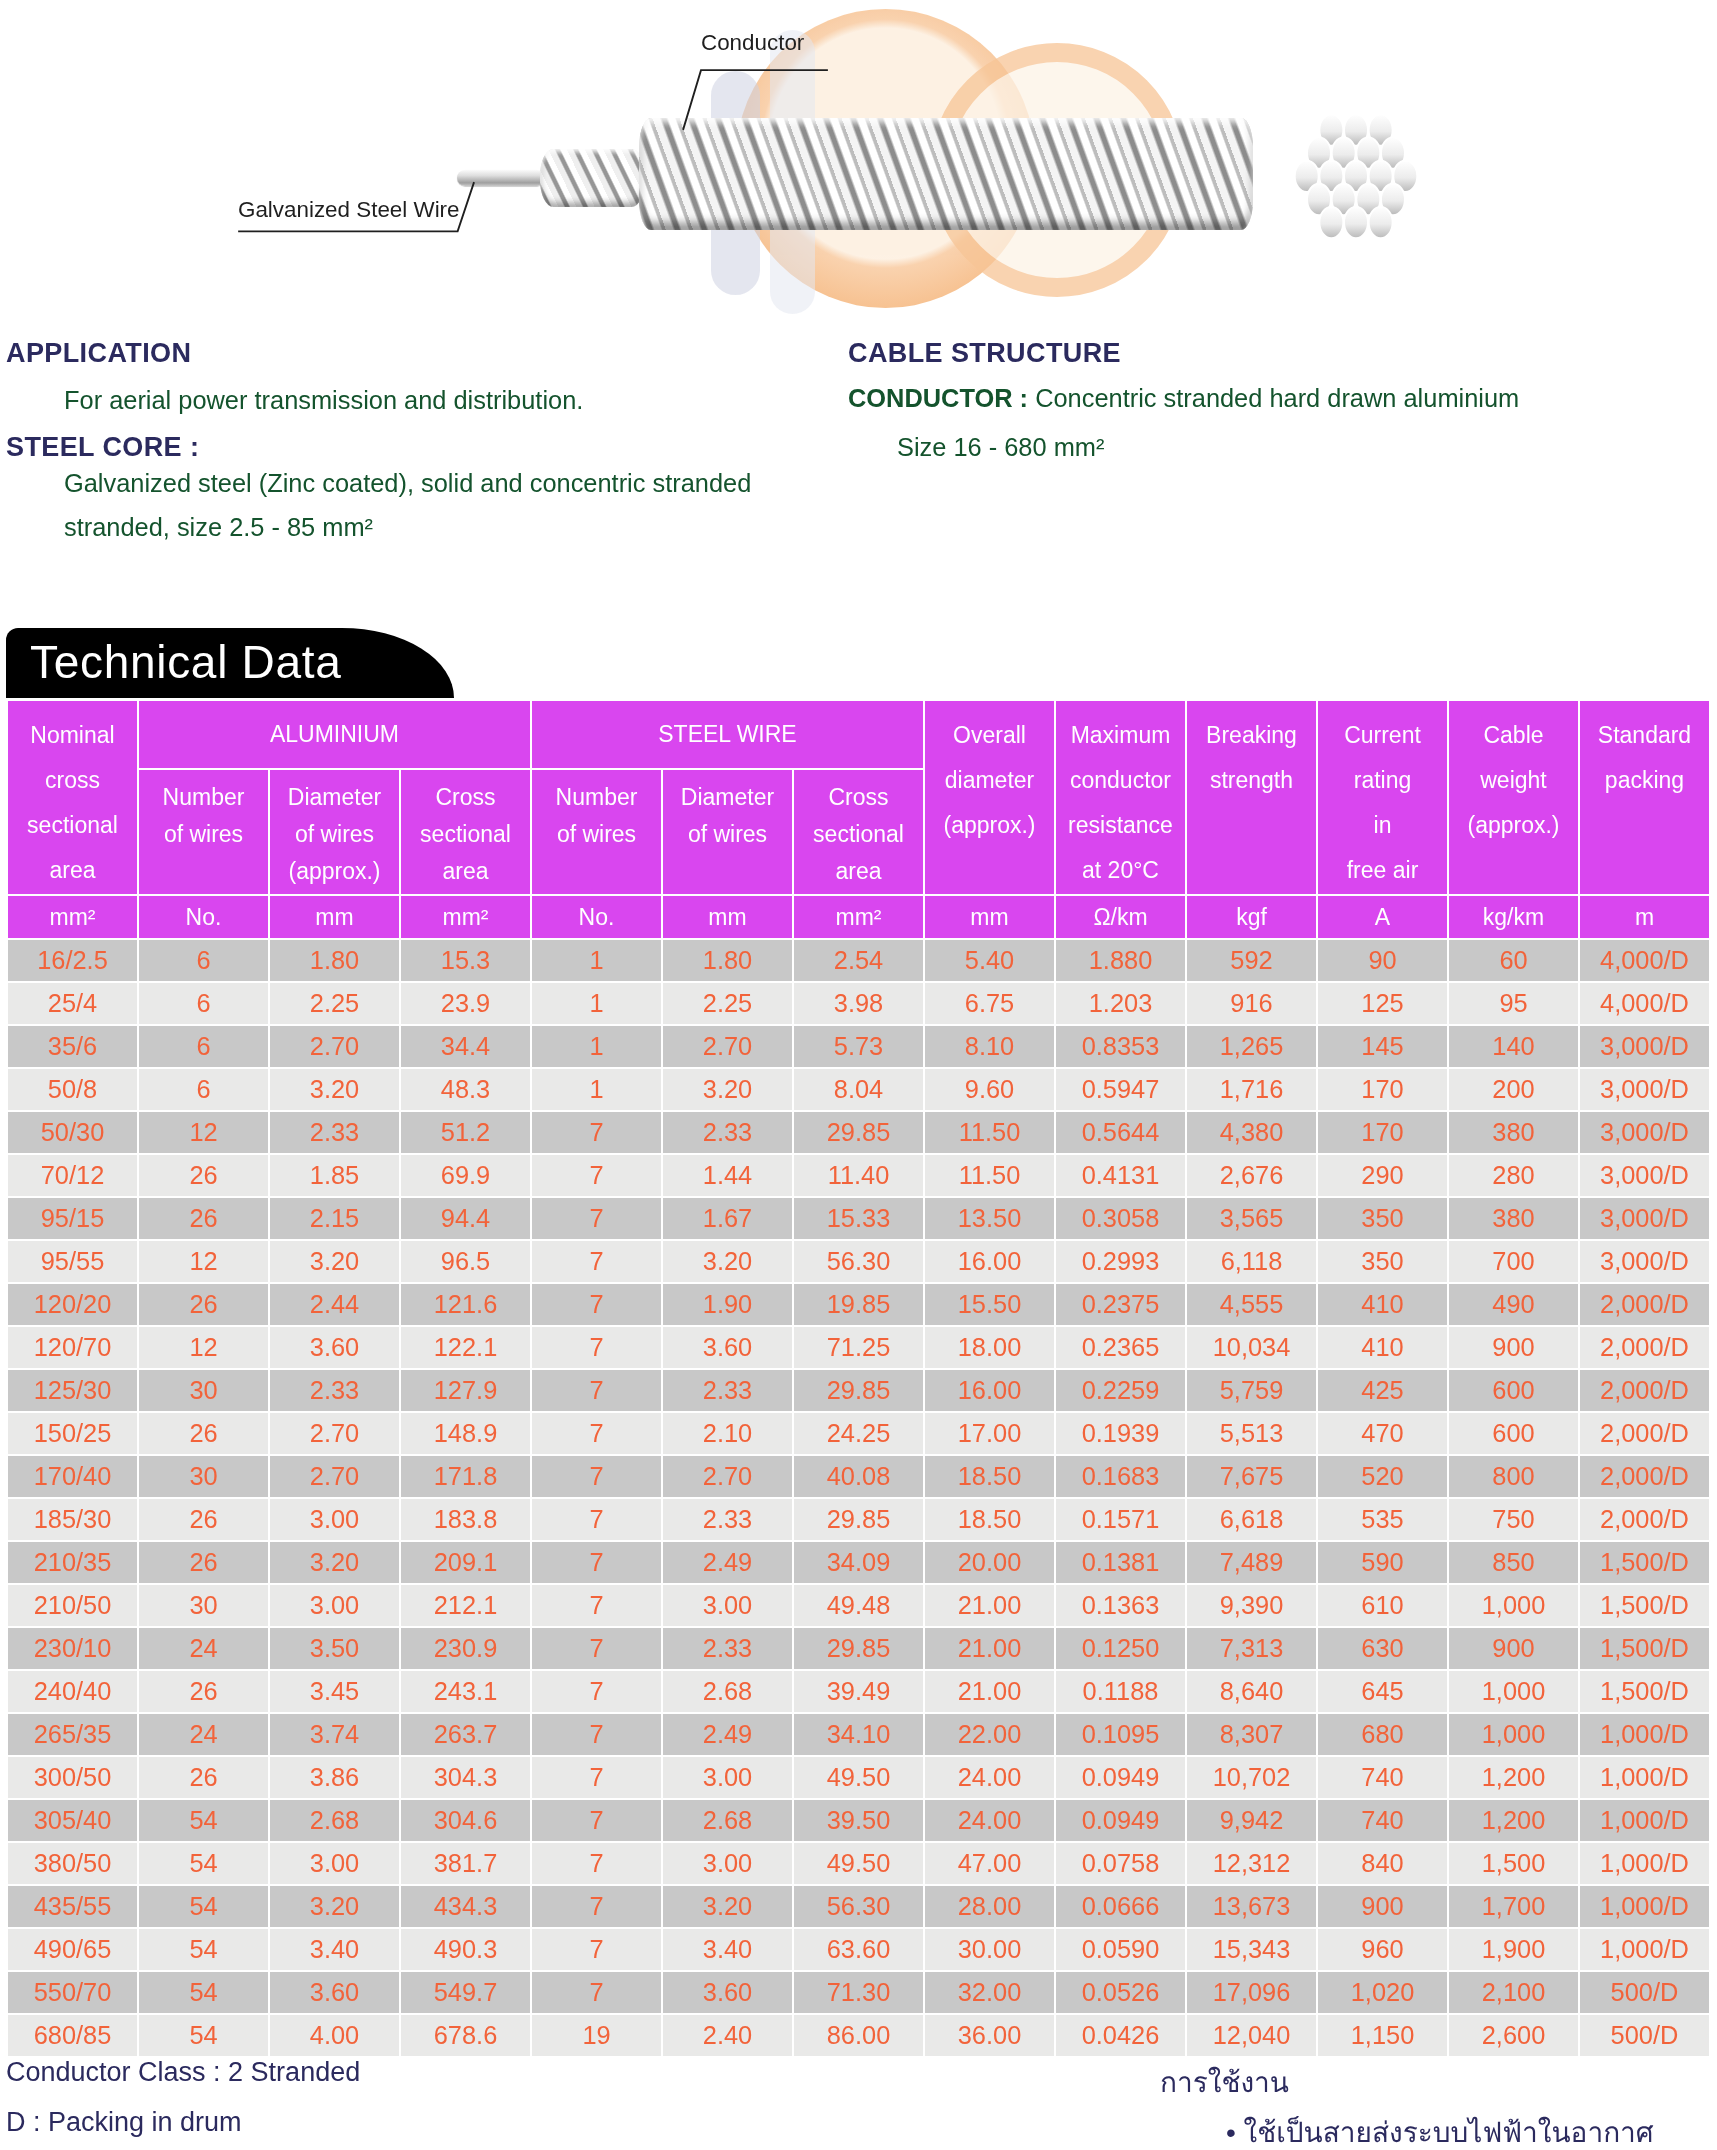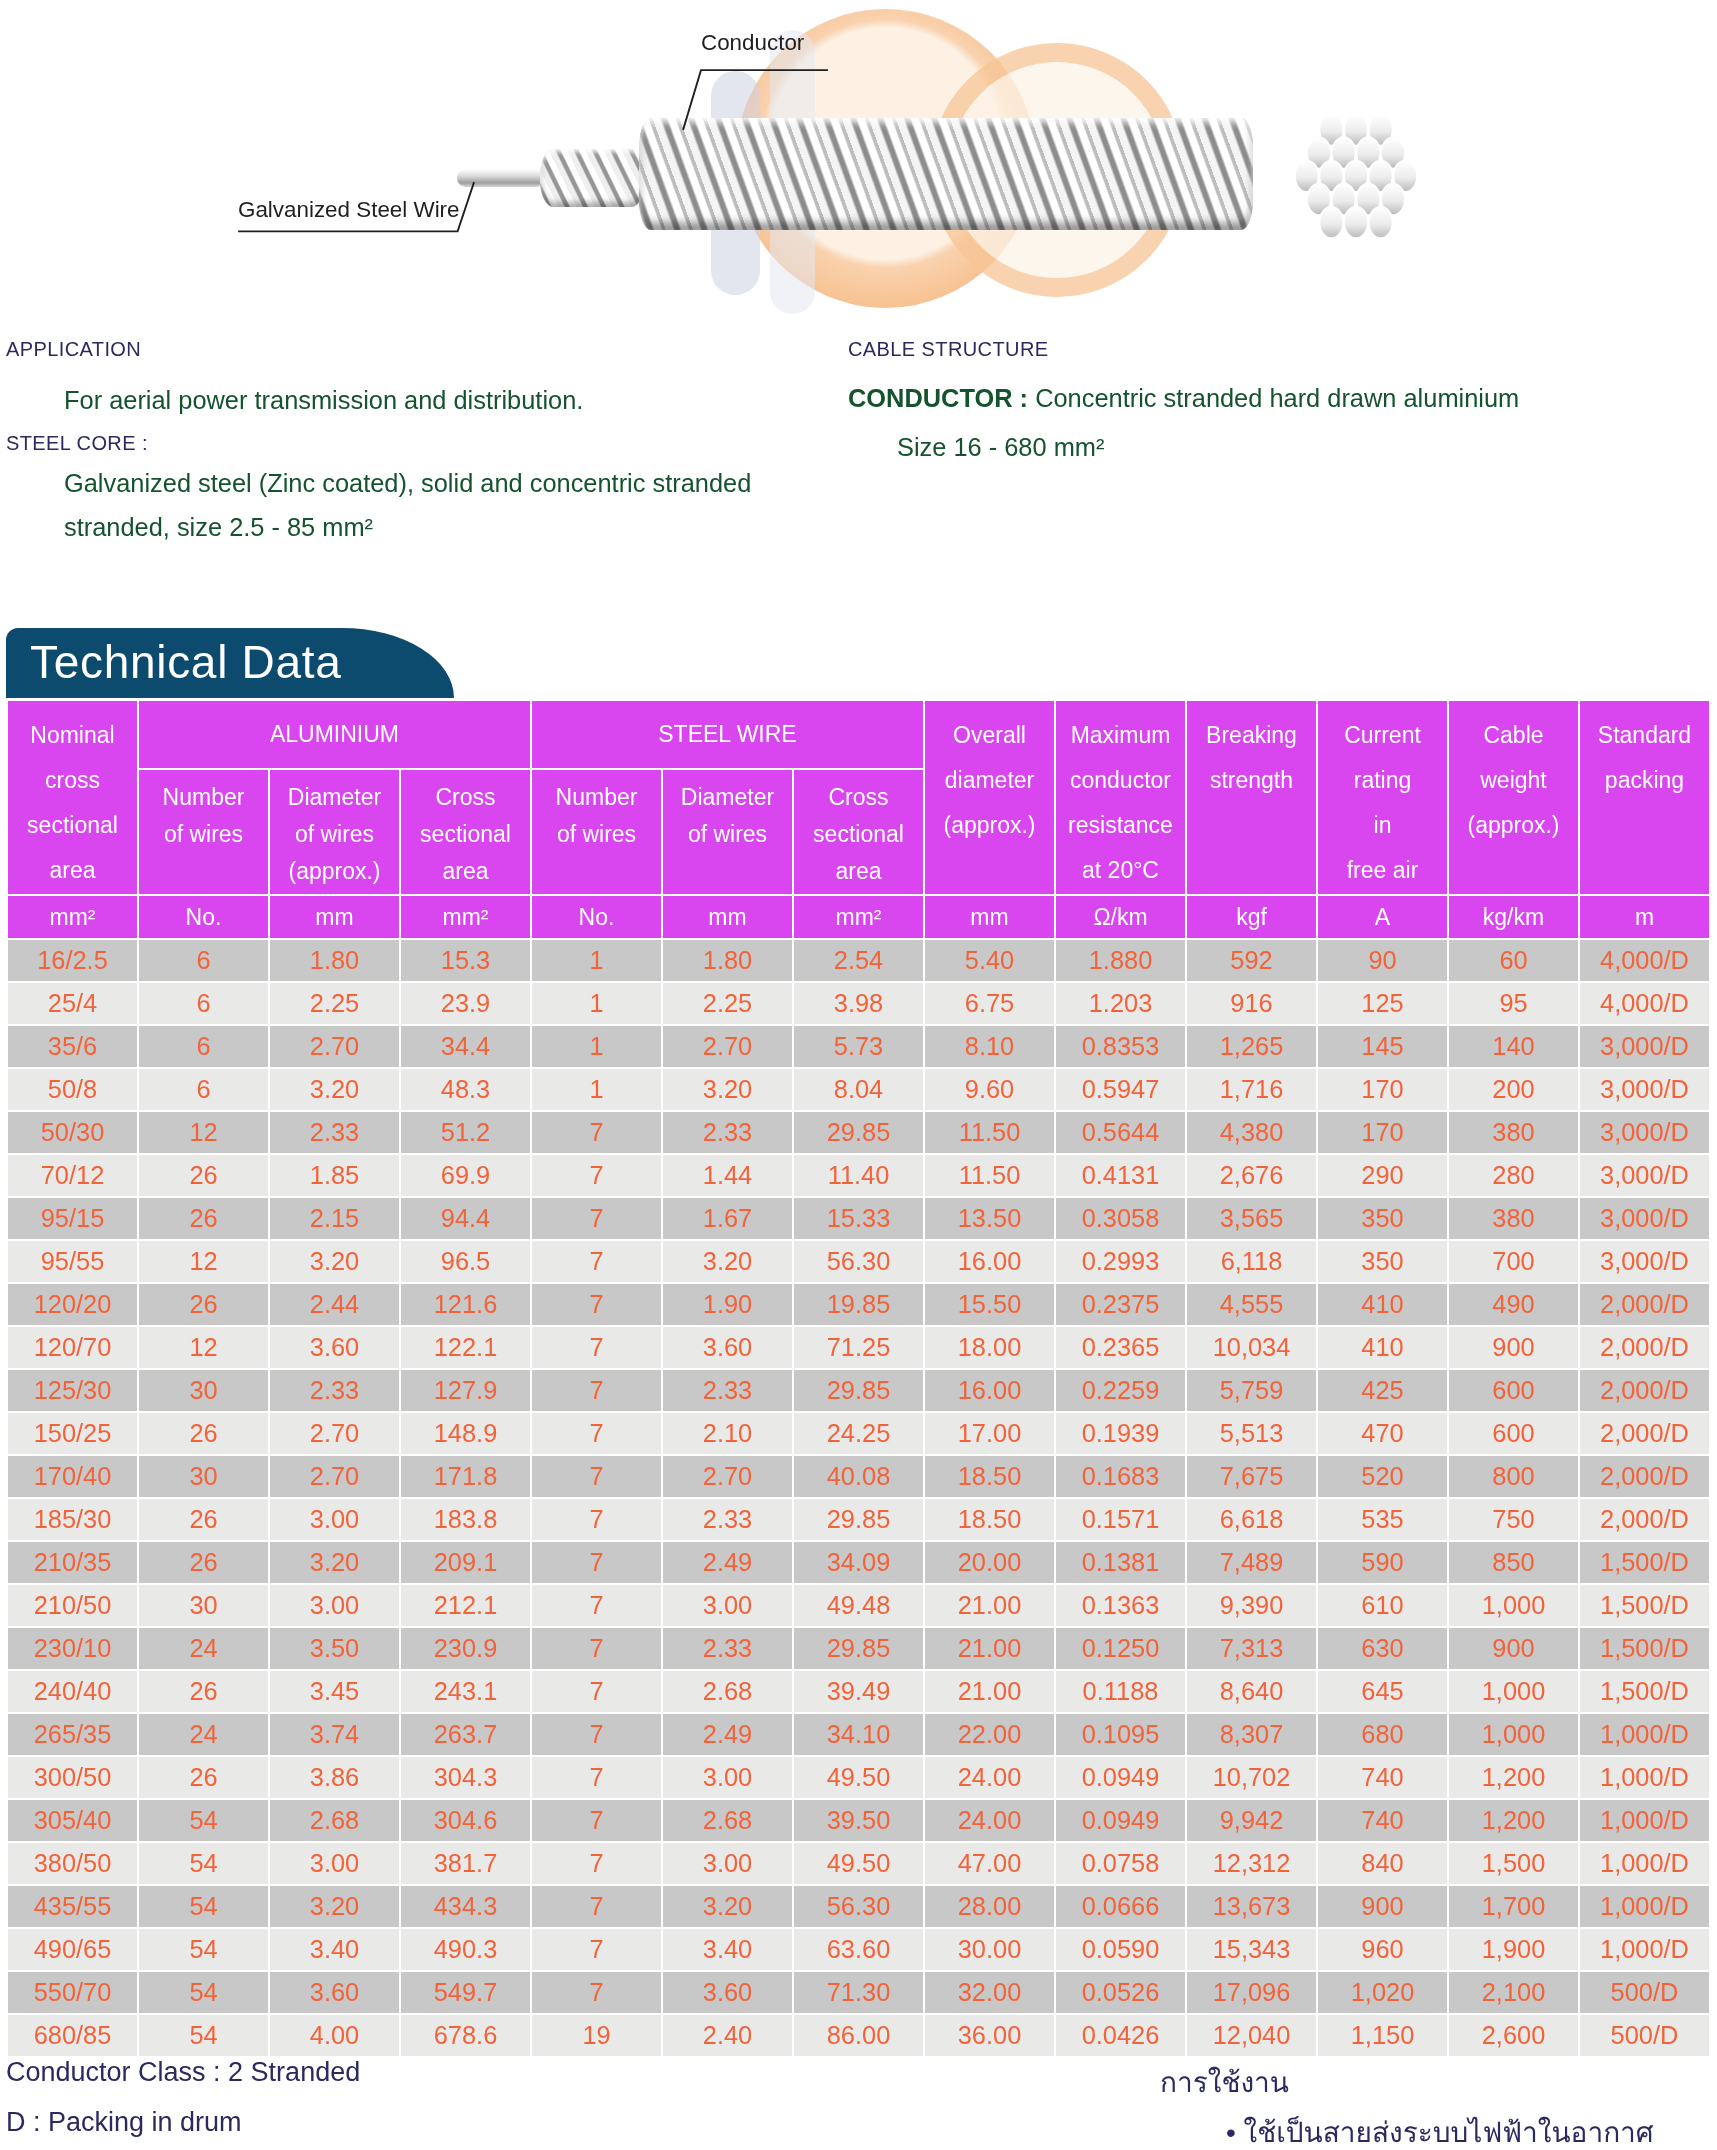--- a/index.html
+++ b/index.html
@@ -43,35 +43,35 @@
     left:639px;top:118px;width:614px;height:112px;border-radius:12px/30px;
     background:repeating-linear-gradient(70deg,#f4f4f4 0 6.7px,#8d8d8d 9px 12.7px,#ffffff 15px 21px,#bdbdbd 22.4px 25.4px);
     box-shadow:inset 0 4.5px 7.5px rgba(255,255,255,.9), inset 0 -7.5px 9px rgba(0,0,0,.4);
   }
   .leader-svg{position:absolute;left:0;top:0;z-index:3;}
   .illus-label{position:absolute;z-index:4;color:#1f1f1f;font-size:22.4px;}
   .label-conductor{left:701px;top:30px;}
   .label-steelwire{left:238px;top:197px;}
   .cross-section{position:absolute;left:1294px;top:111px;z-index:2;}
   
-  .sec-title{position:absolute;font-size:20px;font-weight:normal;color:#2b2a5e;letter-spacing:0.4px;}
+  .sec-title{position:absolute;font-size:27px;font-weight:bold;color:#2b2a5e;letter-spacing:0.4px;}
   .sec-body{position:absolute;font-size:25.4px;color:#14532d;}
   .pos-app{left:6px;top:338px;}
   .pos-app-body{left:64px;top:386px;}
   .pos-core{left:6px;top:432px;}
   .pos-core1{left:64px;top:469px;}
   .pos-core2{left:64px;top:513px;}
   .pos-struct{left:848px;top:338px;}
   .pos-cond{left:848px;top:384px;}
   .pos-size{left:897px;top:433px;}
   .inline-bold{font-weight:bold;}
   
   .banner{
     position:absolute;left:6px;top:628px;width:448px;height:70px;
-    background:#0c4a6e;border-top-left-radius:12px;border-top-right-radius:112px 70px;
+    background:#000000;border-top-left-radius:12px;border-top-right-radius:112px 70px;
     z-index:1;
   }
   .banner span{
     display:block;padding-left:24px;line-height:69px;font-size:46px;color:#ffffff;
     letter-spacing:0.7px;white-space:nowrap;
   }
   
   .tech-table{
     position:absolute;left:6px;top:699px;width:1705px;z-index:1;
     border-collapse:separate;border-spacing:2.2px;table-layout:fixed;

